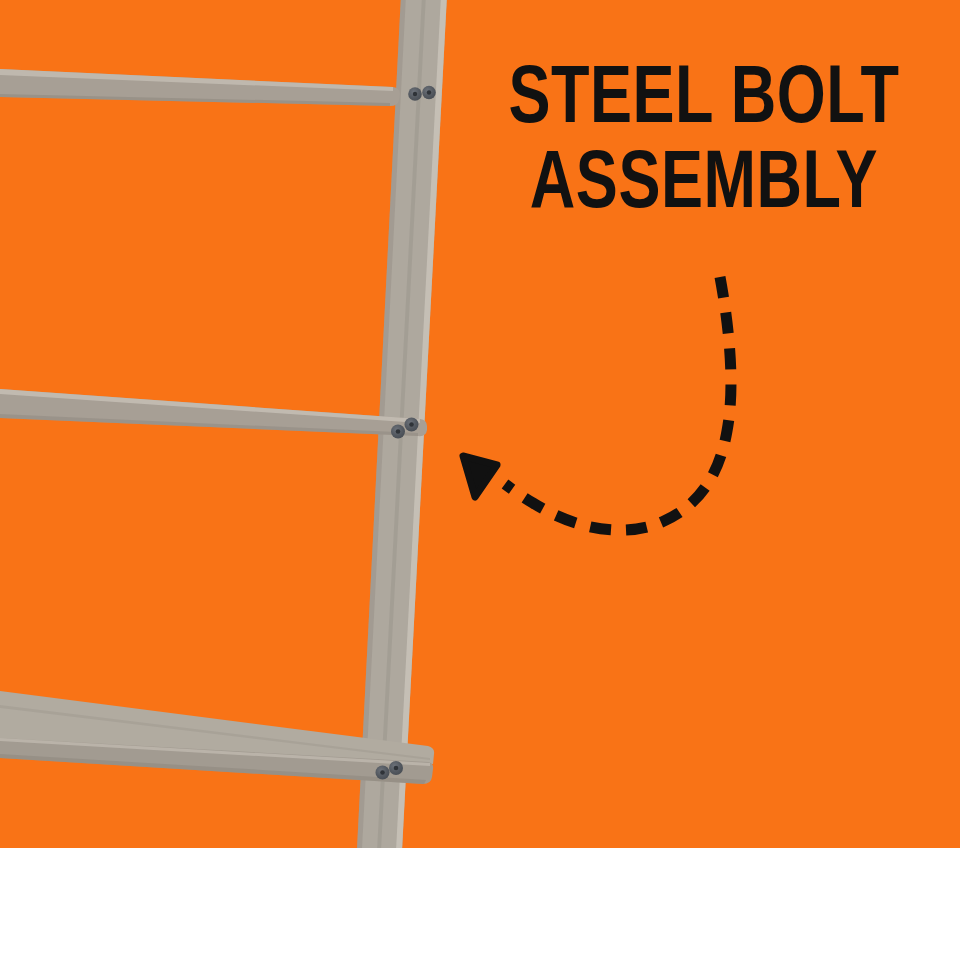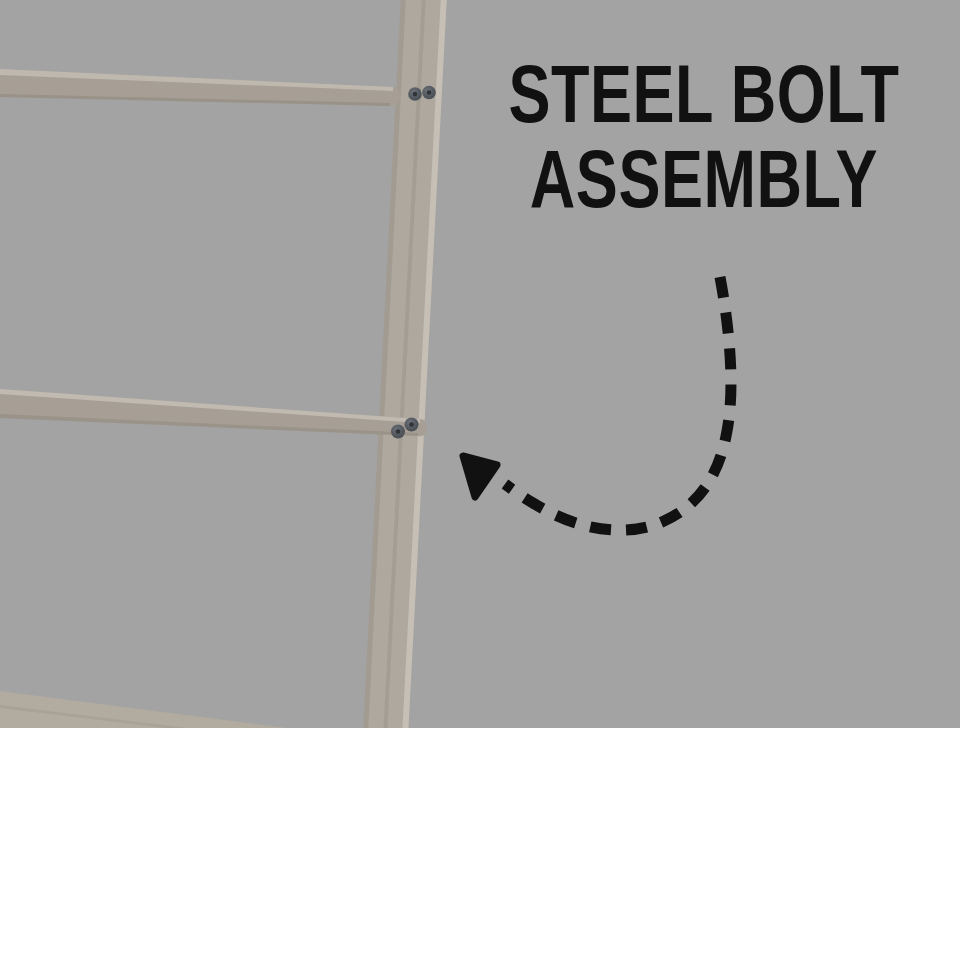--- a/index.html
+++ b/index.html
@@ -1,20 +1,20 @@
 <!DOCTYPE html>
 <html><head>
 <meta charset="utf-8">
 <style>
   html, body { margin: 0; padding: 0; background: #ffffff; }
   #canvas {
     position: relative;
     width: 960px;
-    height: 728px;
-    background: #a3a3a3;
+    height: 848px;
+    background: #f97316;
     overflow: hidden;
     font-family: "Liberation Sans", sans-serif;
   }
   #scene-svg {
     position: absolute;
     left: 0; top: 0;
     width: 960px; height: 960px;
     display: block;
   }
   .annotation {

